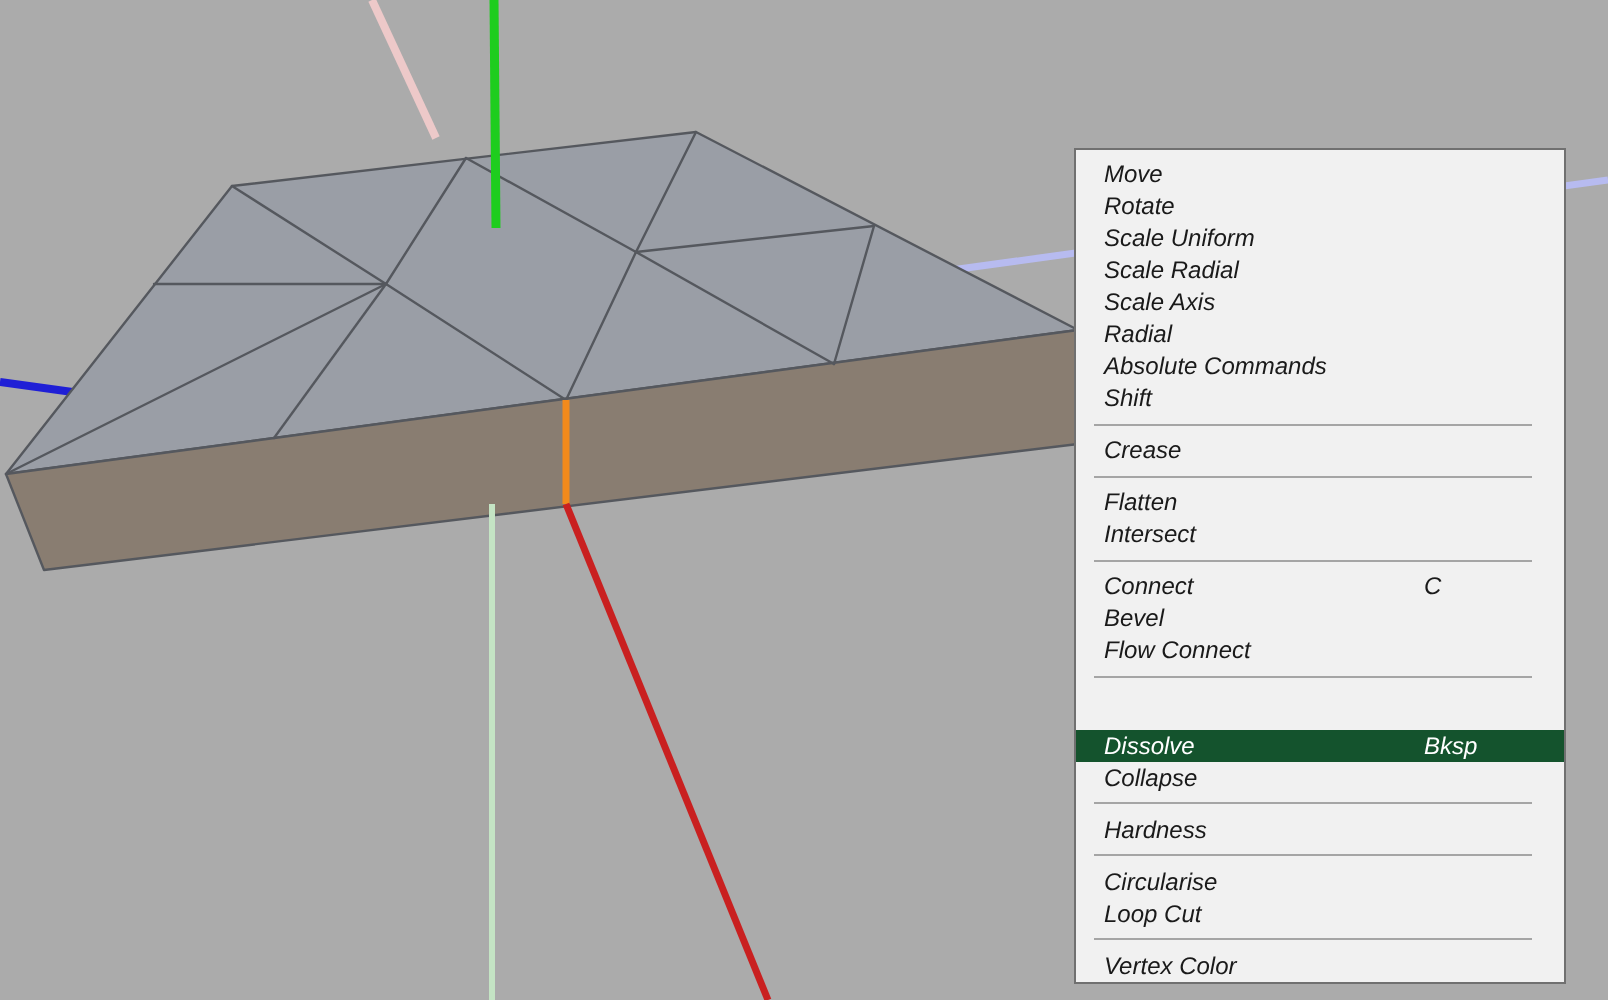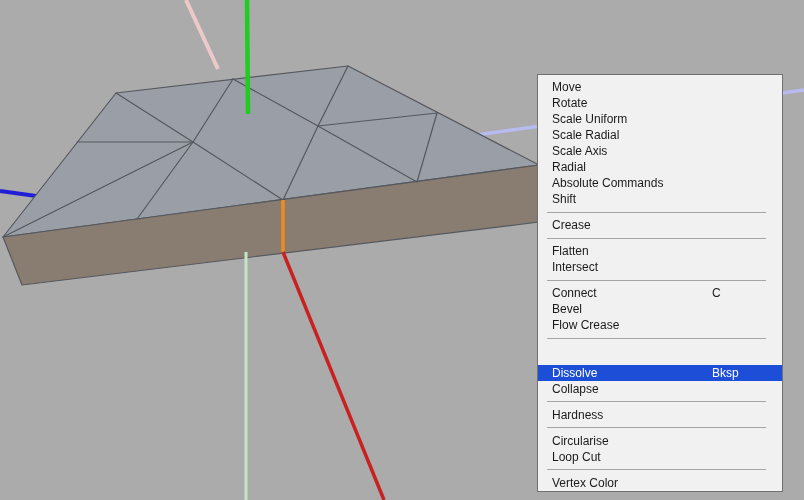--- a/index.html
+++ b/index.html
@@ -12,21 +12,21 @@
   .wire{fill:none;stroke-width:1.2;stroke-linecap:round;}
   .axis{fill:none;}
   
   .menu{
     position:absolute;left:537px;top:74px;width:246px;
     background:#f1f1f1;border:1px solid #707070;box-sizing:border-box;
     padding-top:4px;font-size:12px;color:#1a1a1a;
   }
   .menu-item{
     height:16px;line-height:16px;padding-left:14px;
-    position:relative;white-space:nowrap;cursor:default;
+    position:relative;white-space:nowrap;cursor:default;font-style:italic;
   }
   .menu-item .shortcut{position:absolute;left:174px;top:0;}
   .sep{height:0;border-top:1px solid #a5a5a5;margin:4.5px 16px 4.5px 9px;}
 </style>
 </head>
 <body>
 
 <svg id="viewport" width="804" height="500" viewBox="0 0 804 500">
   <rect x="0" y="0" width="804" height="500" fill="#ababab"></rect>
 
@@ -107,26 +107,26 @@
   <div class="sep"></div>
 
   <div class="menu-item">
     <span>Connect</span>
     <span class="shortcut">C</span>
   </div>
   <div class="menu-item">
     <span>Bevel</span>
   </div>
   <div class="menu-item">
-    <span>Flow Crease</span>
+    <span>Flow Connect</span>
   </div>
 
   <div class="sep"></div>
 
-  <div class="menu-item selected" style="background: #1d4ed8; color: rgb(255, 255, 255); margin-top: 26px;">
+  <div class="menu-item selected" style="background: #14532d; color: rgb(255, 255, 255); margin-top: 26px;">
     <span>Dissolve</span>
     <span class="shortcut">Bksp</span>
   </div>
   <div class="menu-item">
     <span>Collapse</span>
   </div>
 
   <div class="sep"></div>
 
   <div class="menu-item">

